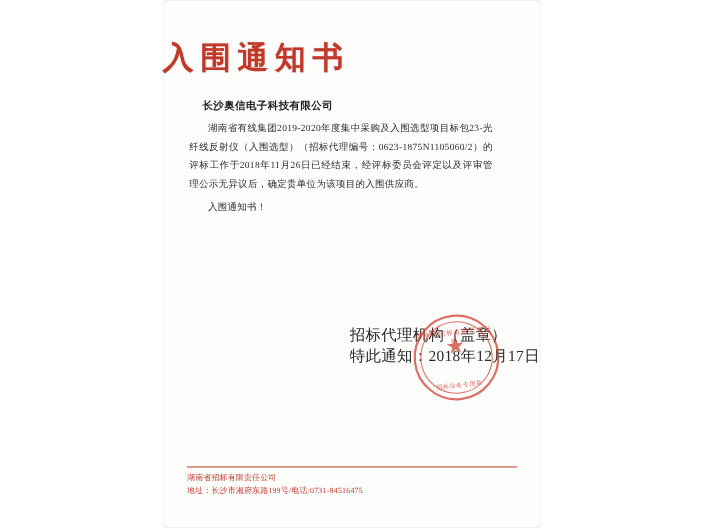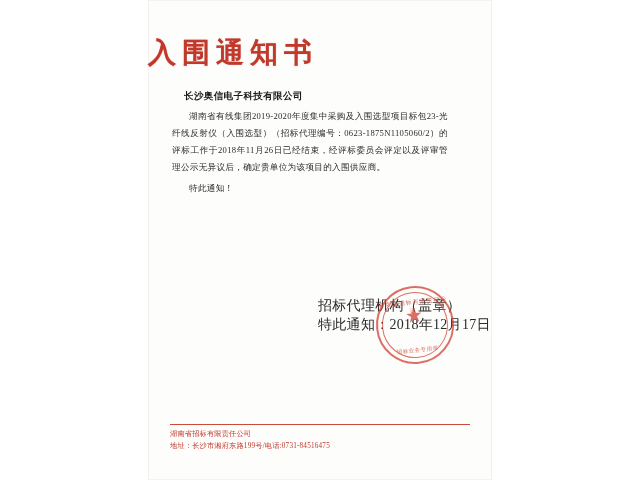--- a/index.html
+++ b/index.html
@@ -167,21 +167,21 @@
   <div class="band right"></div>
 
   <div class="page">
 
     <div class="doc-title">入围通知书</div>
 
     <div class="recipient">长沙奥信电子科技有限公司</div>
 
     <div class="body-text">
       <p>湖南省有线集团2019-2020年度集中采购及入围选型项目标包23-光纤线反射仪（入围选型）（招标代理编号：0623-1875N1105060/2）的评标工作于2018年11月26日已经结束，经评标委员会评定以及评审管理公示无异议后，确定贵单位为该项目的入围供应商。</p>
-      <p>特此通知！</p>
+      <p>入围通知书！</p>
     </div>
 
     <div class="sign-block">
       <div class="sign-line">招标代理机构（盖章）</div>
       <div class="sign-line">特此通知：2018年12月17日</div>
     </div>
 
     <div class="seal">
       <div class="seal-top-text">湖南省招标有限责任公司</div>
       <div class="seal-star">

